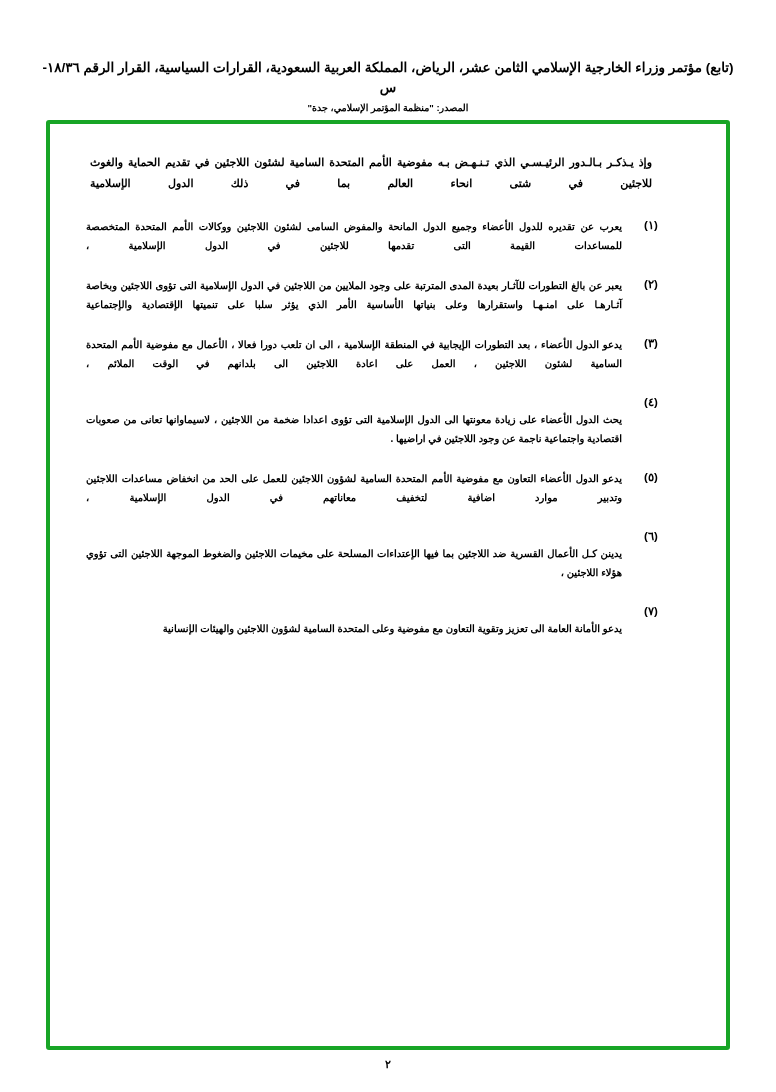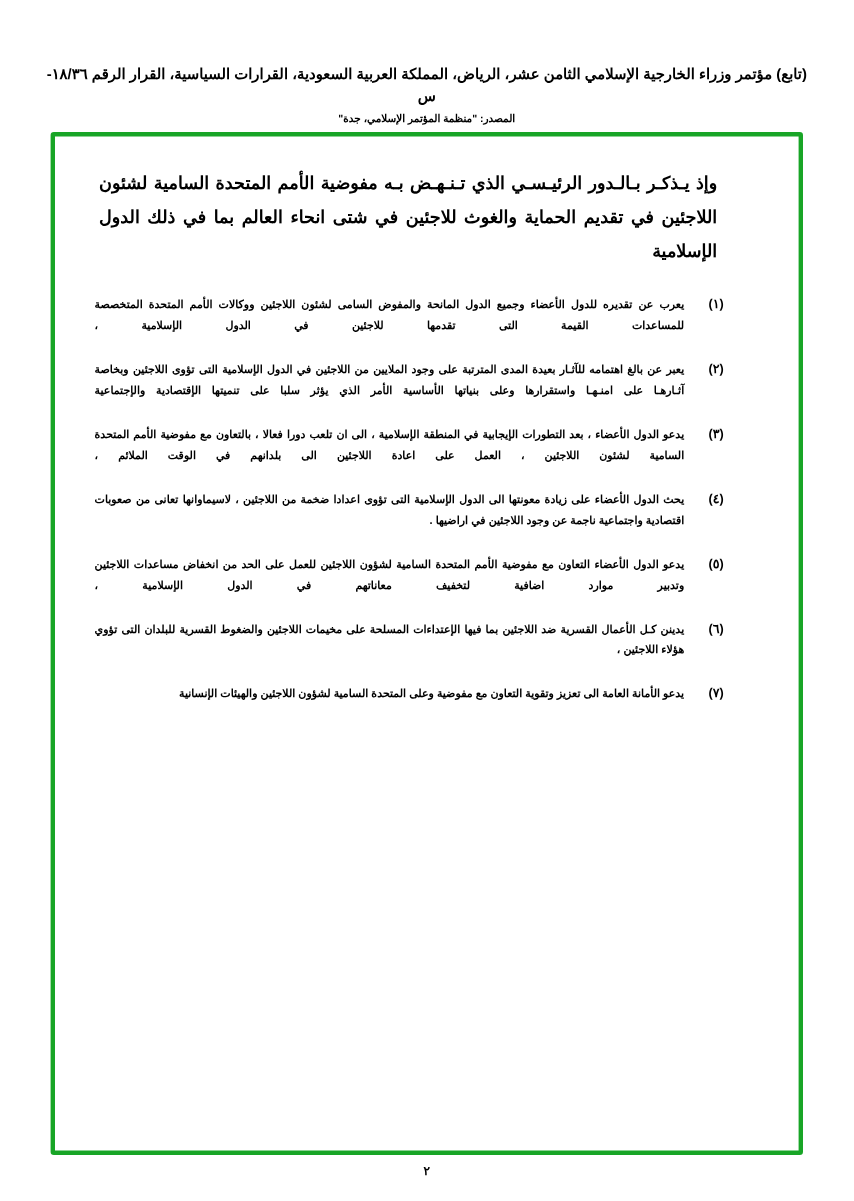--- a/index.html
+++ b/index.html
@@ -55,21 +55,21 @@
   }
   .content {
     position: absolute;
     top: 28px;
     left: 36px;
     right: 46px;
     bottom: 10px;
     direction: rtl;
   }
   .intro {
-    font-size: 16px;
+    font-size: 11px;
     font-weight: bold;
     line-height: 1.95;
     text-align: justify;
     text-align-last: justify;
     letter-spacing: 0.4px;
     margin-bottom: 22px;
     padding-right: 28px;
     padding-left: 4px;
   }
   .clause {
@@ -91,20 +91,21 @@
     flex: 1 1 auto;
     font-size: 10px;
     font-weight: bold;
     line-height: 1.95;
     text-align: justify;
     text-align-last: justify;
     letter-spacing: 0.4px;
   }
   .clause-text.lastleft {
     text-align-last: right;
+    margin-top: 16px;
   }
   .footer {
     position: absolute;
     top: 1058px;
     left: 0;
     right: 0;
     text-align: center;
     font-size: 11px;
     font-weight: bold;
     direction: rtl;
@@ -125,41 +126,41 @@
 
       <div class="intro">وإذ يـذكـر بـالـدور الرئيـسـي الذي تـنـهـض بـه مفوضية الأمم المتحدة السامية لشئون اللاجئين في تقديم الحماية والغوث للاجئين في شتى انحاء العالم بما في ذلك الدول الإسلامية</div>
 
       <div class="clause">
         <div class="clause-num">(١)</div>
         <div class="clause-text">يعرب عن تقديره للدول الأعضاء وجميع الدول المانحة والمفوض السامى لشئون اللاجئين ووكالات الأمم المتحدة المتخصصة للمساعدات القيمة التى تقدمها للاجئين في الدول الإسلامية ،</div>
       </div>
 
       <div class="clause">
         <div class="clause-num">(٢)</div>
-        <div class="clause-text">يعبر عن بالغ اهتمامه للآثـار بعيدة المدى المترتبة على وجود الملايين من اللاجئين في الدول الإسلامية التى تؤوى اللاجئين وبخاصة آثـارهـا على امنـهـا واستقرارها وعلى بنياتها الأساسية الأمر الذي يؤثر سلبا على تنميتها الإقتصادية والإجتماعية</div>
+        <div class="clause-text">يعبر عن بالغ التطورات للآثـار بعيدة المدى المترتبة على وجود الملايين من اللاجئين في الدول الإسلامية التى تؤوى اللاجئين وبخاصة آثـارهـا على امنـهـا واستقرارها وعلى بنياتها الأساسية الأمر الذي يؤثر سلبا على تنميتها الإقتصادية والإجتماعية</div>
       </div>
 
       <div class="clause">
         <div class="clause-num">(٣)</div>
-        <div class="clause-text">يدعو الدول الأعضاء ، بعد التطورات الإيجابية في المنطقة الإسلامية ، الى ان تلعب دورا فعالا ، بالتعاون مع مفوضية الأمم المتحدة السامية لشئون اللاجئين ، العمل على اعادة اللاجئين الى بلدانهم في الوقت الملائم ،</div>
+        <div class="clause-text">يدعو الدول الأعضاء ، بعد التطورات الإيجابية في المنطقة الإسلامية ، الى ان تلعب دورا فعالا ، الأعمال مع مفوضية الأمم المتحدة السامية لشئون اللاجئين ، العمل على اعادة اللاجئين الى بلدانهم في الوقت الملائم ،</div>
       </div>
 
       <div class="clause">
         <div class="clause-num">(٤)</div>
         <div class="clause-text lastleft">يحث الدول الأعضاء على زيادة معونتها الى الدول الإسلامية التى تؤوى اعدادا ضخمة من اللاجئين ، لاسيماوانها تعانى من صعوبات اقتصادية واجتماعية ناجمة عن وجود اللاجئين في اراضيها .</div>
       </div>
 
       <div class="clause">
         <div class="clause-num">(٥)</div>
         <div class="clause-text">يدعو الدول الأعضاء التعاون مع مفوضية الأمم المتحدة السامية لشؤون اللاجئين للعمل على الحد من انخفاض مساعدات اللاجئين وتدبير موارد اضافية لتخفيف معاناتهم في الدول الإسلامية ،</div>
       </div>
 
       <div class="clause">
         <div class="clause-num">(٦)</div>
-        <div class="clause-text lastleft">يدينن كـل الأعمال القسرية ضد اللاجئين بما فيها الإعتداءات المسلحة على مخيمات اللاجئين والضغوط القسرية للبلدان التى تؤوي هؤلاء اللاجئين ،</div>
+        <div class="clause-text lastleft">يدينن كـل الأعمال القسرية ضد اللاجئين بما فيها الإعتداءات المسلحة على مخيمات اللاجئين والضغوط الموجهة اللاجئين التى تؤوي هؤلاء اللاجئين ،</div>
       </div>
 
       <div class="clause">
         <div class="clause-num">(٧)</div>
         <div class="clause-text lastleft">يدعو الأمانة العامة الى تعزيز وتقوية التعاون مع مفوضية وعلى المتحدة السامية لشؤون اللاجئين والهيئات الإنسانية</div>
       </div>
 
     </div>
   </div>
 

